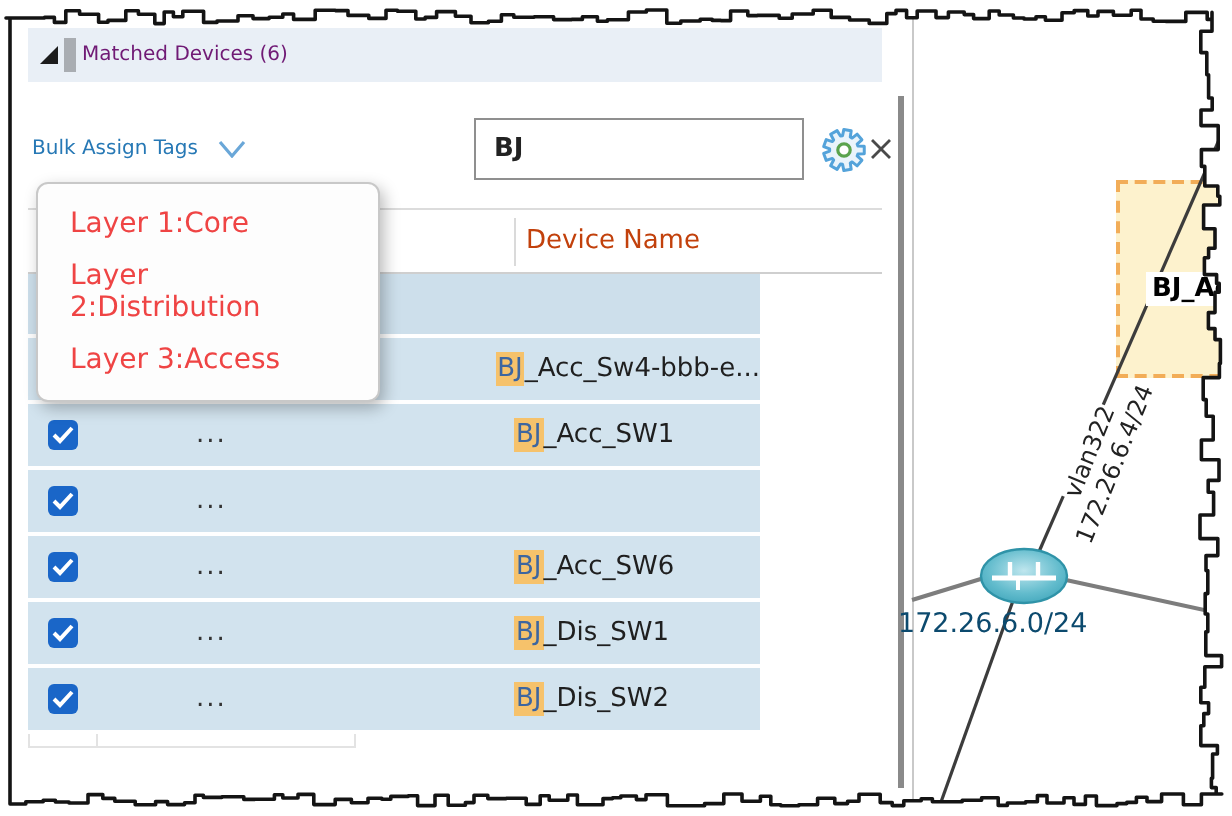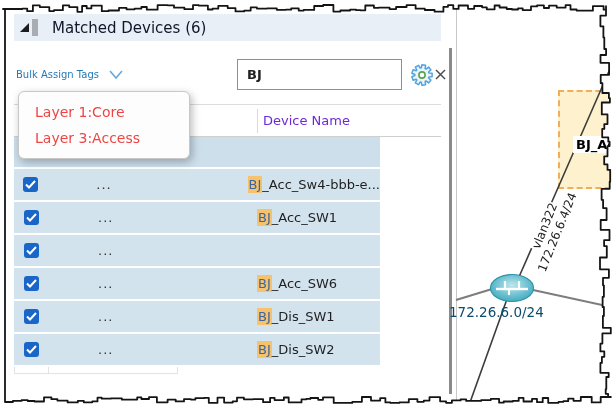--- a/index.html
+++ b/index.html
@@ -13,21 +13,21 @@
   
   #panel-header{
     left:14px;top:14px;width:427px;height:27px;
     background:#e9eff6;display:flex;align-items:center;
   }
   #collapse-triangle{
     width:0;height:0;margin-left:6px;
     border-bottom:9px solid #1c1c1c;border-left:9px solid transparent;
   }
   #drag-handle{width:6px;height:17px;background:#a9adb2;margin-left:3px;}
-  #panel-title{margin-left:14px;font-size:15px;color:#0f172a;}
+  #panel-title{margin-left:3px;font-size:10px;color:#701a75;}
 
   #bulk-assign{
     left:16px;top:63px;height:22px;display:flex;align-items:center;
     color:#2678b5;font-size:10px;cursor:pointer;
   }
   #bulk-chevron{margin-left:10px;}
 
   #search-box{
     left:237px;top:59px;width:165px;height:31px;background:#fff;
     border:1px solid #8f8f8f;box-sizing:border-box;
@@ -39,21 +39,21 @@
   }
   #search-clear{width:22px;height:22px;display:flex;align-items:center;justify-content:center;cursor:pointer;margin-right:2px;}
   #gear-button{left:408px;top:61px;width:28px;height:28px;display:flex;align-items:center;justify-content:center;cursor:pointer;}
 
   
   #table-header{
     left:14px;top:104px;width:427px;height:33px;background:#ffffff;
     border-top:1px solid #dcdcdc;border-bottom:1px solid #cfcfcf;box-sizing:border-box;
   }
   #col-divider{position:absolute;left:243px;top:4px;width:1px;height:24px;background:#dadada;}
-  #device-name-header{position:absolute;left:249px;top:8px;font-size:13px;color:#6d28d9;}
+  #device-name-header{position:absolute;left:249px;top:8px;font-size:13px;color:#c2410c;}
 
   .trow{
     left:14px;width:366px;height:31px;background:#d2e3ee;
     display:flex;align-items:center;
   }
   #band-row{top:137px;height:30px;background:#cddfeb;}
   .trow .cell-check{width:34px;display:flex;justify-content:center;}
   .checkbox{
     width:15px;height:15px;background:#1a66c8;border-radius:3px;
     display:flex;align-items:center;justify-content:center;cursor:pointer;
@@ -203,20 +203,21 @@
   <div class="cell-menu">...</div>
   <div class="cell-name"><span class="hl">BJ</span><span>_Dis_SW2</span></div>
 </div>
 
 <div class="abs" id="partial-row">
   <div id="partial-row-divider"></div>
 </div>
 
 <div class="abs" id="tag-dropdown">
   <div class="dd-item">Layer 1:Core</div>
+  <div class="dd-item">Layer 2:Distribution</div>
   <div class="dd-item">Layer 3:Access</div>
 </div>
 
 <div class="abs" id="panel-divider"></div>
 <div class="abs" id="scroll-thumb"></div>
 
 <div class="abs" id="selection-rect"></div>
 
 <svg class="abs" id="topo-svg" width="616" height="408" viewBox="0 0 616 408">
 

